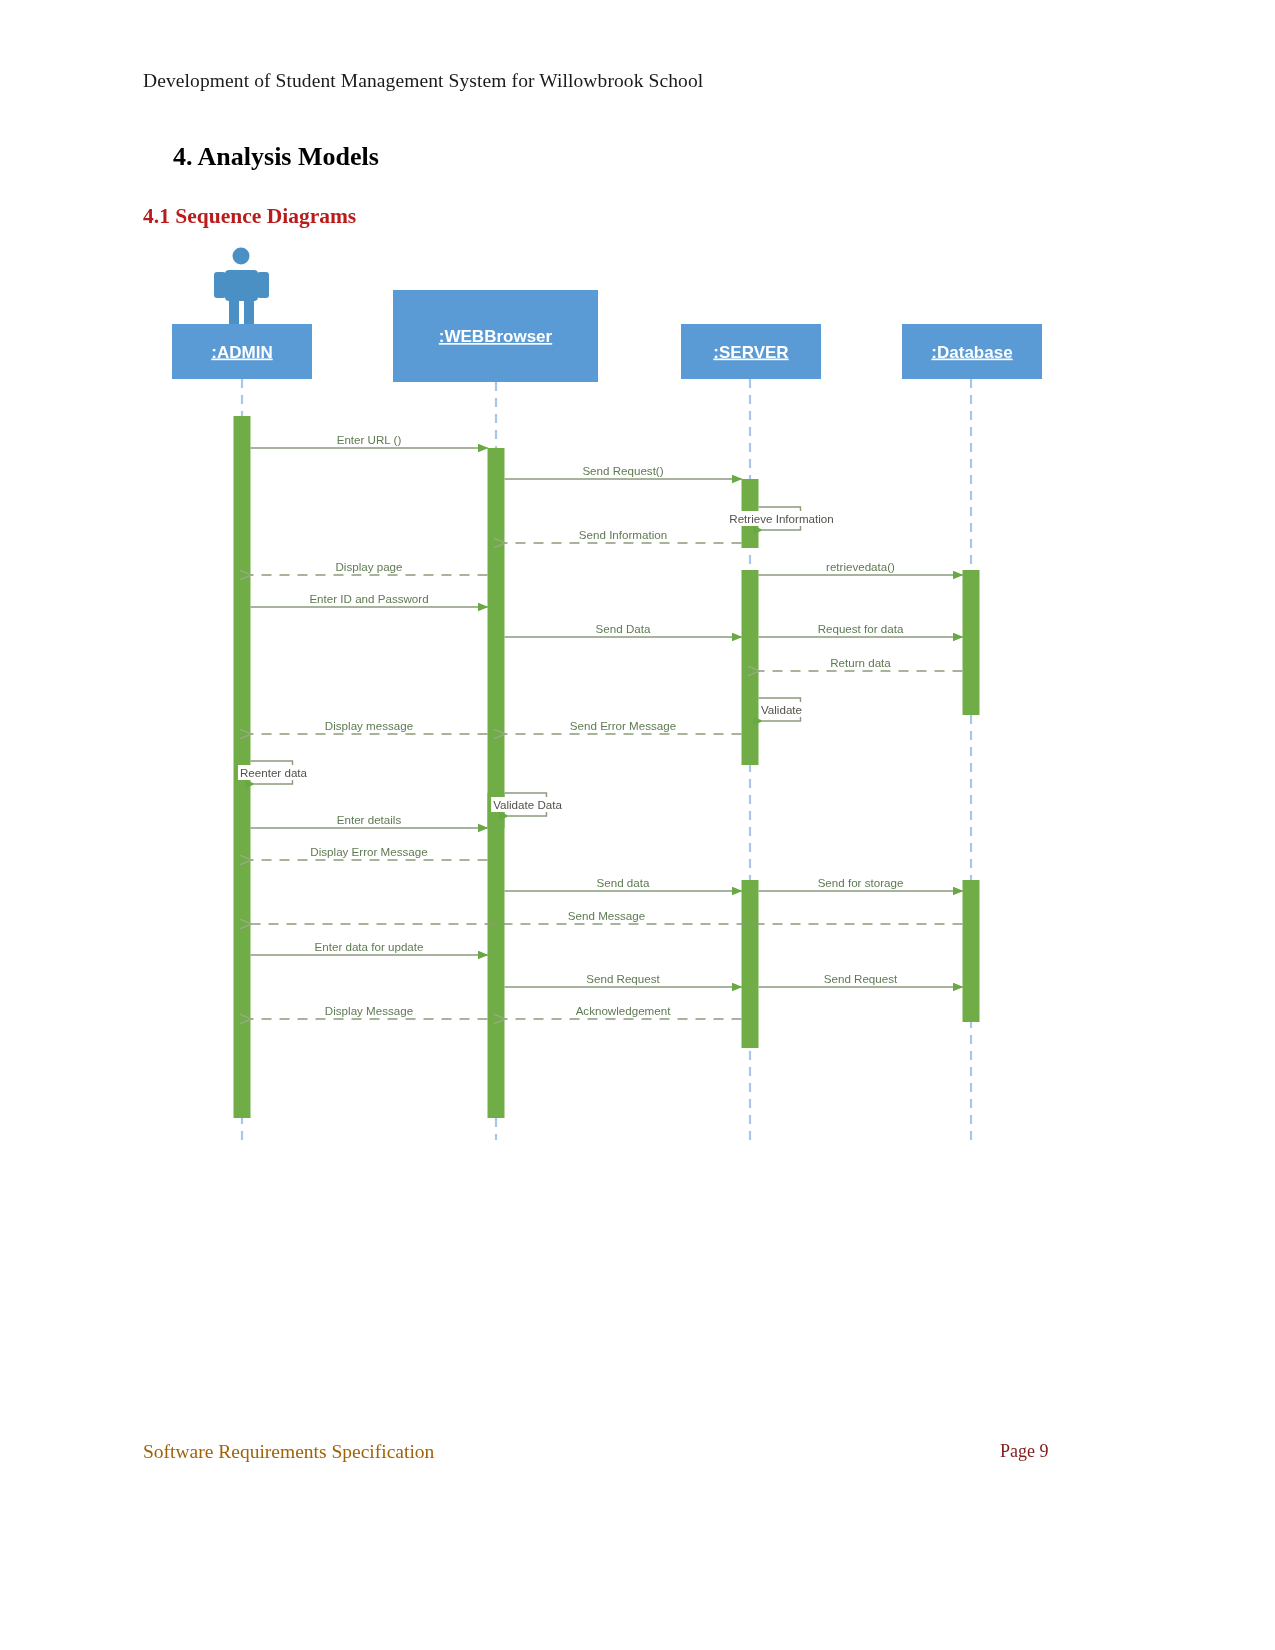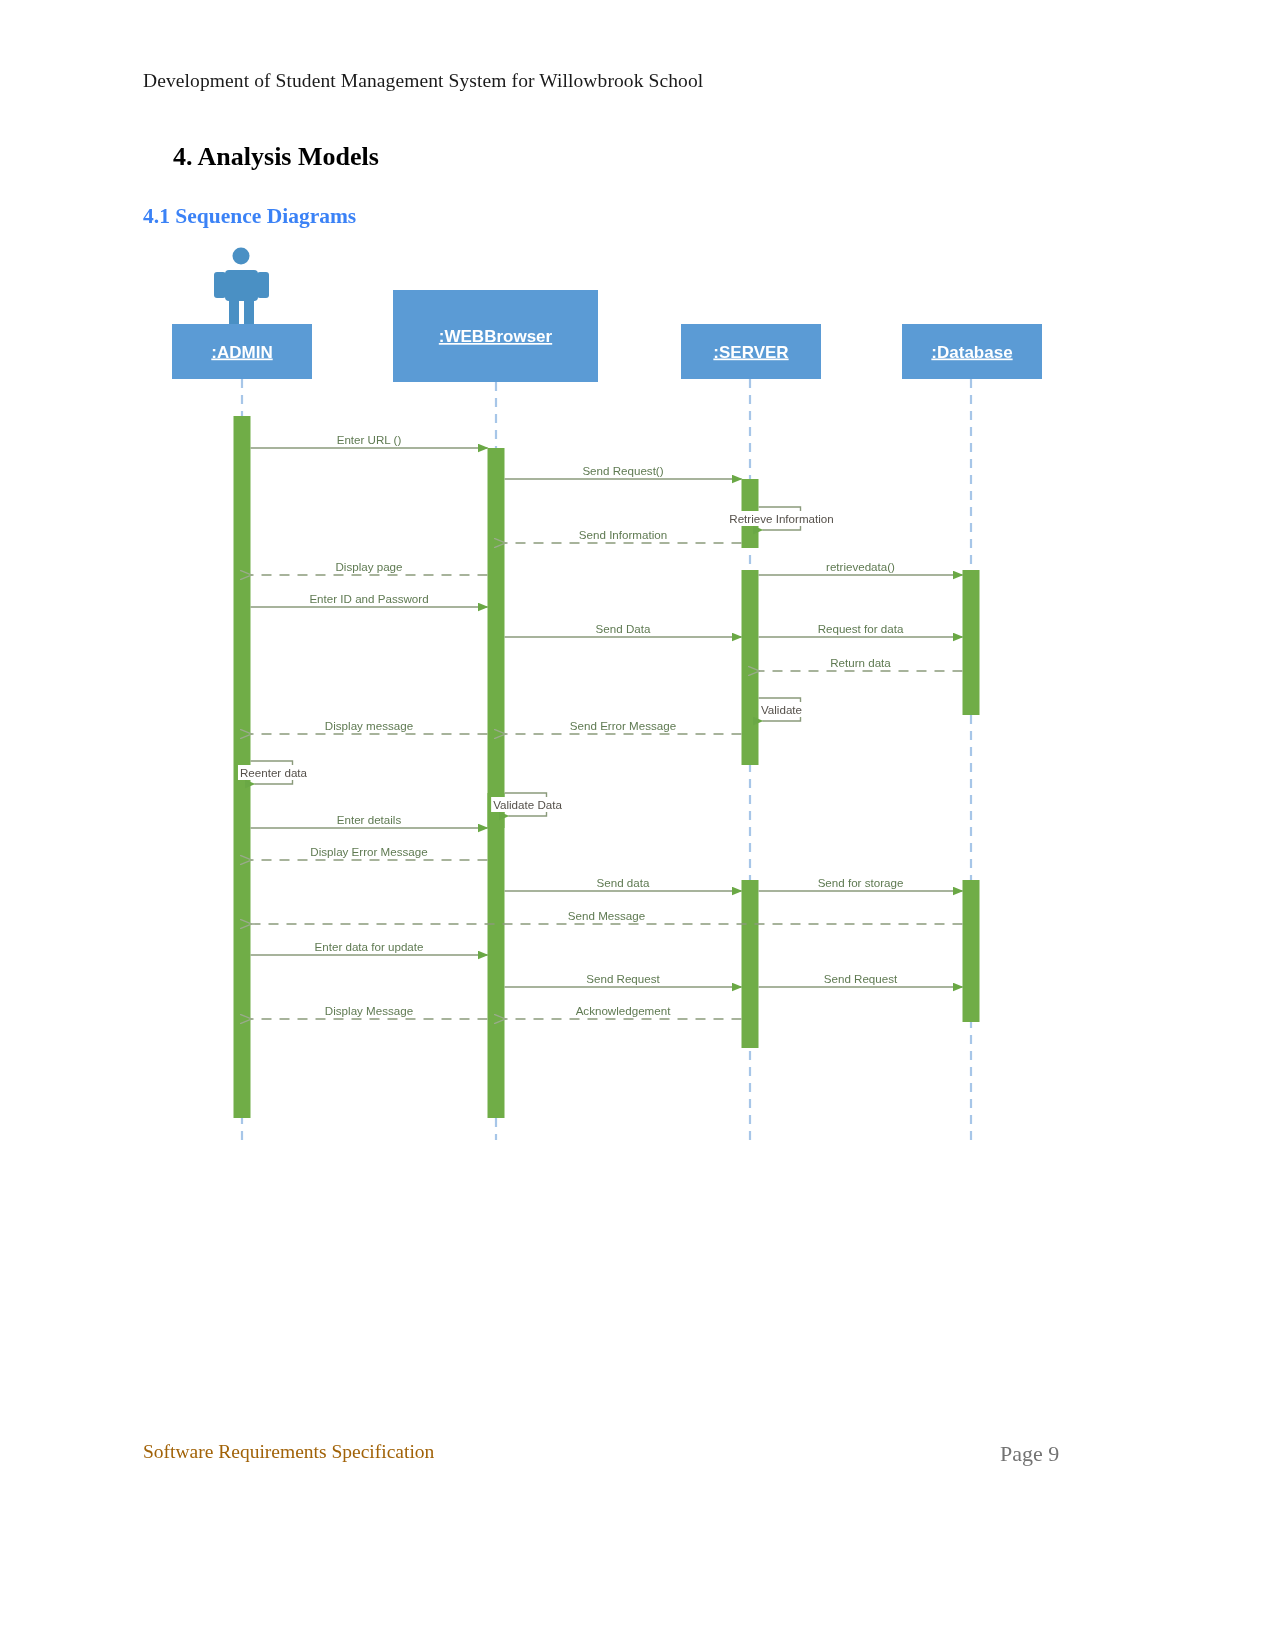--- a/index.html
+++ b/index.html
@@ -20,29 +20,29 @@
     font-size:19.5px;letter-spacing:.1px;color:#1a1a1a;
   }
   .h1{
     position:absolute;left:143px;top:142px;
     font-family:"Liberation Serif", serif;
     font-size:26px;font-weight:bold;color:#000;margin-left:30px;
   }
   .h2{
     position:absolute;left:143px;top:204px;
     font-family:"Liberation Serif", serif;
-    font-size:21.5px;font-weight:bold;color:#3b82f6;
+    font-size:21.5px;font-weight:bold;color:#b91c1c;
   }
   .footer-left{
     position:absolute;left:143px;top:1441px;
     font-family:"Liberation Serif", serif;font-size:19.5px;color:#a16207;
   }
   .footer-right{
     position:absolute;left:1000px;top:1441px;
-    font-family:"Liberation Serif", serif;font-size:22px;color:#737373;
+    font-family:"Liberation Serif", serif;font-size:18px;color:#7f1d1d;
   }
 
   
   .diagram{position:absolute;left:0px;top:0px;width:1275px;height:1650px;}
   .diagram svg{display:block;}
   .lbl{
     font-family:"Liberation Sans", sans-serif;
     font-size:11.6px;
     fill:#5f7a52;
   }

